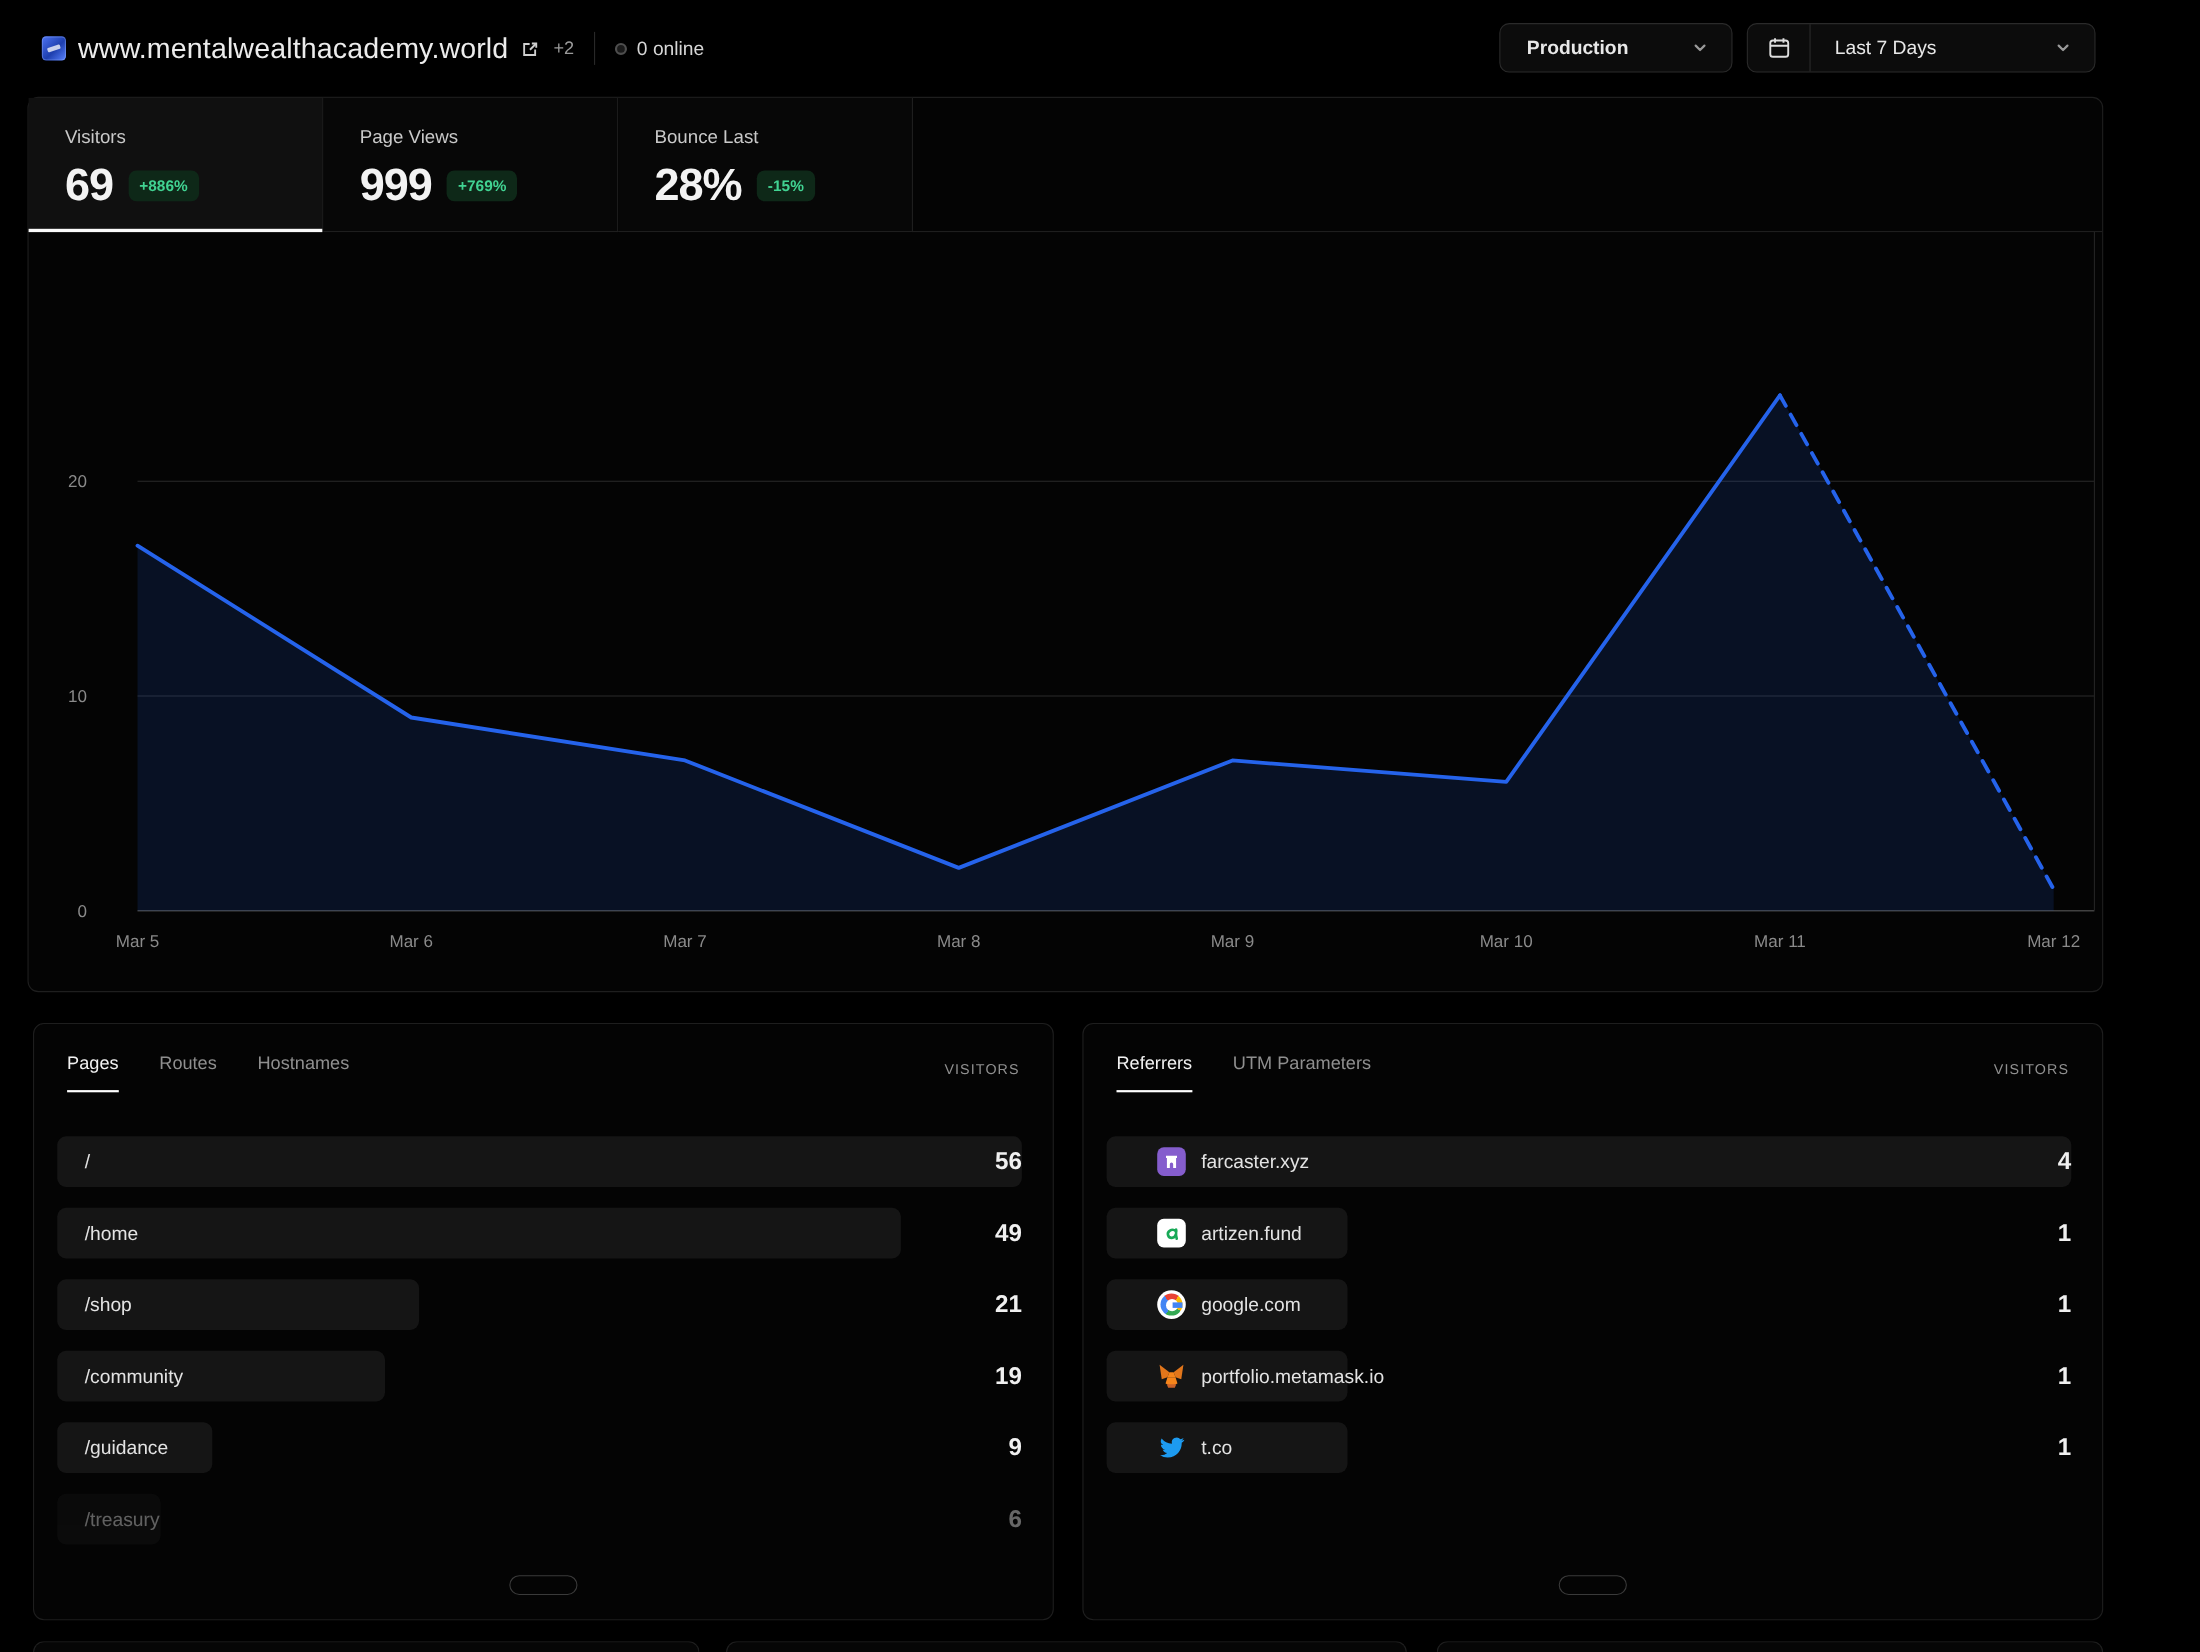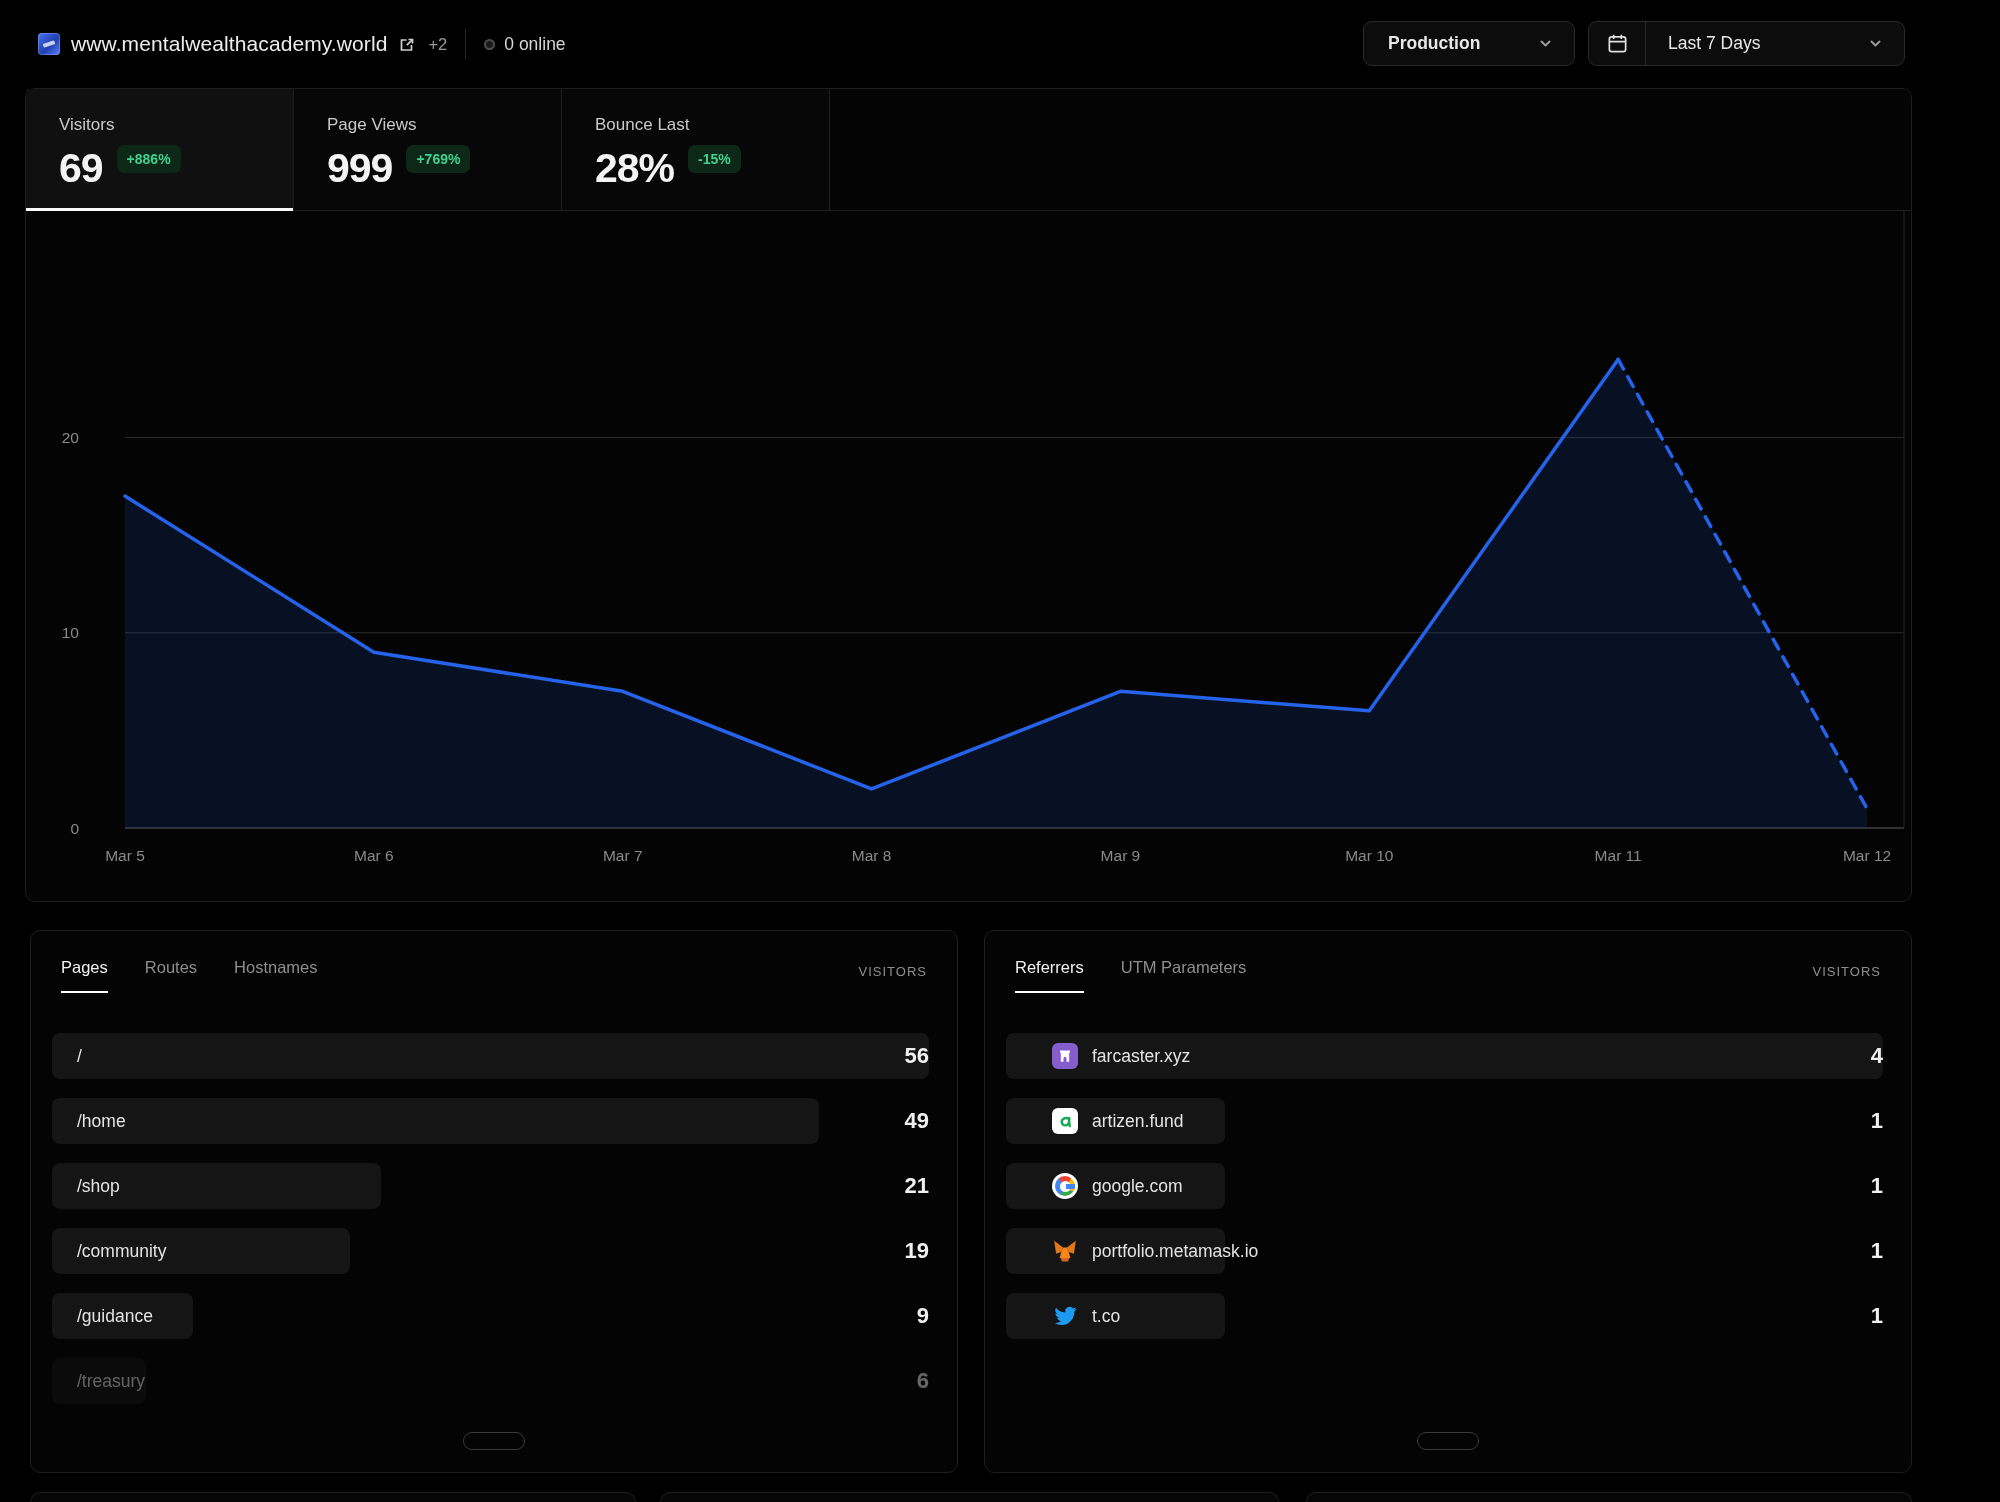--- a/index.html
+++ b/index.html
@@ -9,21 +9,21 @@
     font-family:"Liberation Sans", sans-serif; color:#ededed;
   }
   
   .topbar { position:absolute; left:0; top:0; width:2000px; height:88px; display:flex; align-items:center; }
   .site-group { display:flex; align-items:center; gap:11px; margin-left:38px; }
   .site-favicon { width:22px; height:22px; border-radius:4px; position:relative;
     background:linear-gradient(135deg,#4e74f5 0%,#1e3fae 55%,#5a83ff 100%);
     box-shadow:inset 0 0 0 1px rgba(160,190,255,.35); }
   .site-favicon::after { content:""; position:absolute; left:5px; top:9px; width:12px; height:4px;
     background:rgba(255,255,255,.75); transform:rotate(-18deg); border-radius:1px; }
-  .site-name { font-size:21px; color:#ececec; letter-spacing:.1px; }
+  .site-name { font-size:26px; color:#ececec; letter-spacing:.1px; }
   .plus-chip { font-size:16.5px; color:#9a9a9a; margin-left:2px; }
   .tb-divider { width:1px; height:30px; background:#282828; margin:0 18px; }
   .online-dot { width:11px; height:11px; border-radius:50%; border:2.5px solid #4e4e4e; background:#1a1a1a; }
   .online-label { font-size:17.5px; color:#d6d6d6; margin-left:9px; }
   .tb-right { position:absolute; right:95px; top:21px; display:flex; gap:13px; }
   .pill-btn { height:45px; background:#0c0c0c; border:1px solid #2a2a2a; border-radius:9px;
     display:flex; align-items:center; color:#e8e8e8; font-size:17.5px; cursor:pointer; }
   .env-btn { width:212px; padding:0 20px 0 24px; justify-content:space-between;font-weight:bold; }
   .date-btn { width:317px; padding:0; }
   .date-cal-cell { width:57px; height:100%; display:flex; align-items:center; justify-content:center; border-right:1px solid #2a2a2a; }
@@ -31,21 +31,21 @@
   
   .main-card { position:absolute; left:25px; top:88px; width:1887px; height:814px;
     background:#040404; border:1px solid #1e1e1e; border-radius:10px; }
   .stats-row { display:flex; height:122px; }
   .stat-cell { width:268px; padding:26px 0 0 33px; border-right:1px solid #1e1e1e; border-bottom:1px solid #1e1e1e;
     position:relative; cursor:pointer; background:#070707; }
   .stat-cell.active { background:#101010; }
   .stat-cell.active::after { content:""; position:absolute; left:0; right:0; bottom:-1px; height:3px; background:#fafafa; }
   .stat-filler { flex:1; border-bottom:1px solid #1e1e1e; }
   .stat-label { font-size:17px; color:#c9c9c9; margin-bottom:10px; }
-  .stat-value-row { display:flex; align-items:flex-start; gap:14px; }
+  .stat-value-row { display:flex; align-items:center; gap:14px; }
   .stat-value { font-size:41px; font-weight:700; color:#f3f3f3; letter-spacing:-1px; }
   .stat-badge { font-size:14px; font-weight:600; color:#41d392; background:#0e2818; border-radius:7px; padding:6px 10px; }
   .chart-wrap { position:absolute; left:0; top:122px; width:1885px; height:690px; }
   
   .panel { position:absolute; top:930px; width:928px; height:543px; background:#040404;
     border:1px solid #1e1e1e; border-radius:10px; overflow:hidden; }
   .panel.left { left:30px; } .panel.right { left:984px; }
   .panel-header { position:relative; padding:27px 30px 0 30px; display:flex; gap:37px; }
   .panel-tab { font-size:16.5px; color:#8f8f8f; padding-bottom:14px; border-bottom:2px solid transparent; cursor:pointer; }
   .panel-tab.active { color:#f2f2f2; border-bottom-color:#fff; }

